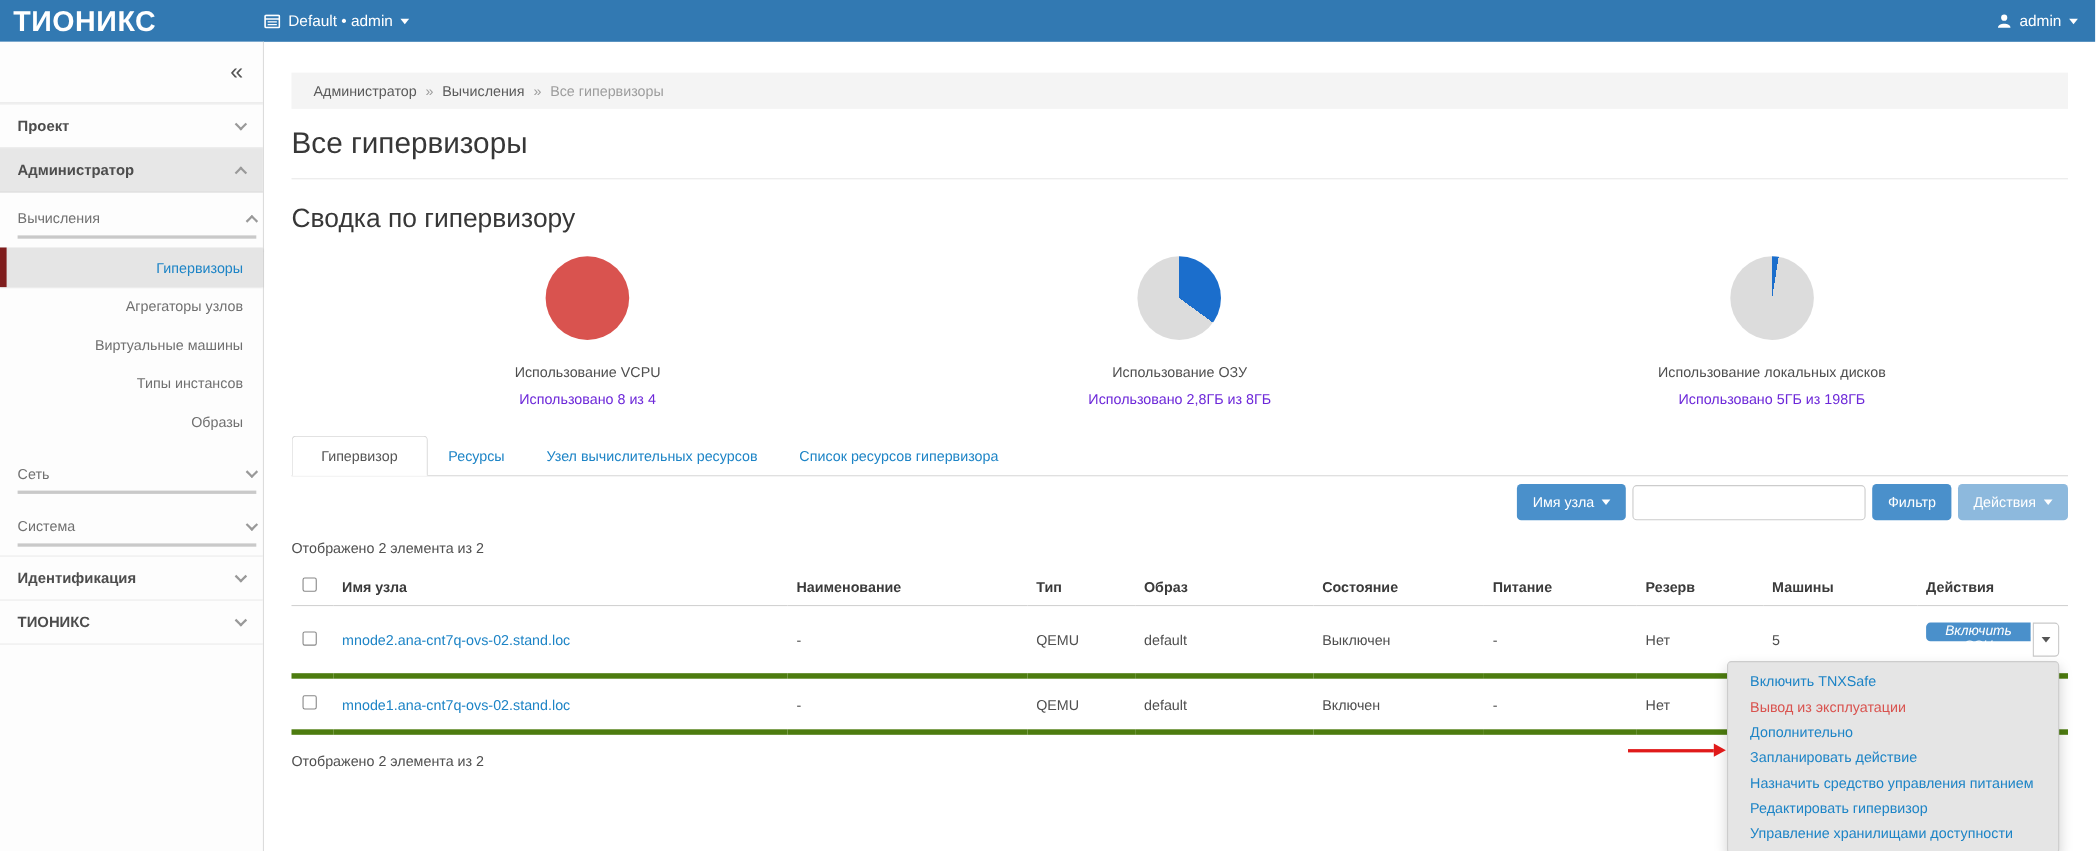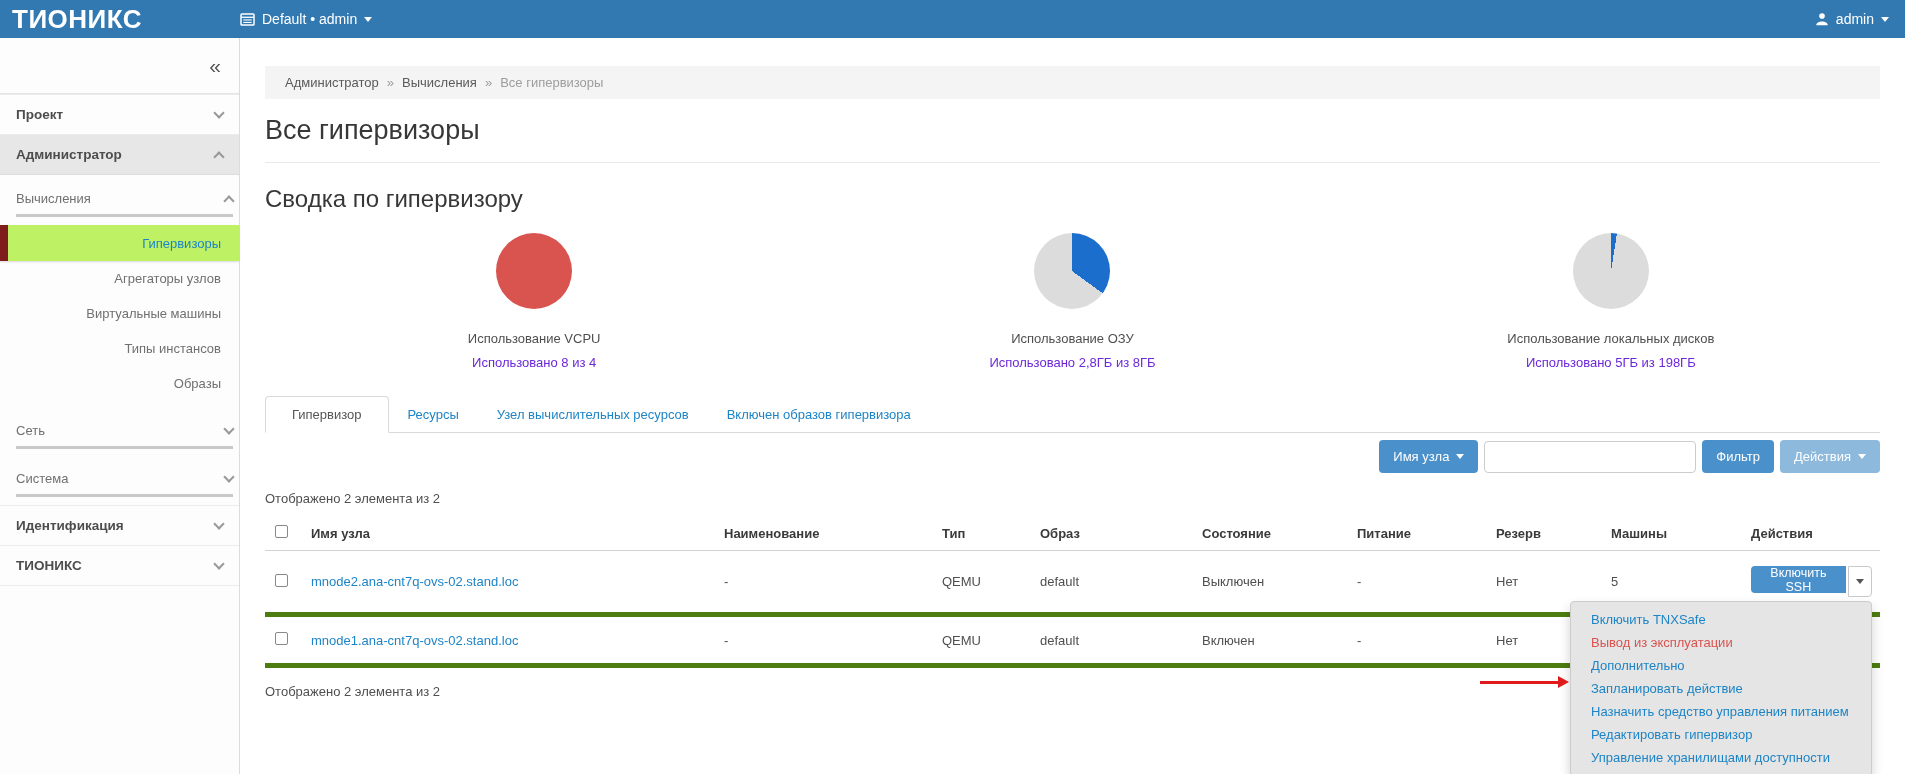--- a/index.html
+++ b/index.html
@@ -19,21 +19,21 @@
   .sidebar { width:240px; flex:none; background:#fdfdfd; border-right:1px solid #dcdcdc; }
   .side-head { height:56px; border-bottom:1px solid #e5e5e5; display:flex; justify-content:flex-end; align-items:center; padding-right:18px; }
   .collapse-btn { font-size:21px; color:#555; cursor:pointer; line-height:1; }
   .content { flex:1; padding:0 25px; position:relative; }
   
   .s-top { padding:12px 16px; color:#4d4d4d; font-weight:700; font-size:13.5px; border-top:1px solid #ececec;
            display:flex; align-items:center; justify-content:space-between; cursor:pointer; }
   .s-top.expanded { background:#e7e7e7; border-bottom:1px solid #ddd; }
   .s-top:last-child { border-bottom:1px solid #ececec; }
   .s-sub { padding:10px 18px; text-align:right; color:#707070; cursor:pointer; }
-  .s-sub.active { color:#1d84c6; border-left:8px solid #7f1d1d; padding-right:18px; background:#bef264;
+  .s-sub.active { color:#1d84c6; border-left:6px solid #7f1d1d; padding-right:18px; background:#e5e5e5;
                   box-shadow:0 1px 2px rgba(0,0,0,.15); padding-top:11px; }
   .s-section { margin:14px 6px 8px 16px; padding:8px 0; border-bottom:3px solid #c9c9c9; color:#707070;
                display:flex; align-items:center; justify-content:space-between; cursor:pointer; }
   .s-section.first { margin-top:8px; }
   .chev { width:8px; height:8px; border-right:2px solid #999; border-bottom:2px solid #999; display:inline-block; flex:none; }
   .chev.down { transform:rotate(45deg); margin-top:-4px; }
   .chev.up   { transform:rotate(-135deg); margin-top:4px; }
   
   .bc-bar { margin-top:28px; background:#f4f4f4; padding:9px 20px; display:flex; align-items:center; gap:8px; }
   .crumb { color:#5a5a5a; cursor:pointer; }
@@ -62,22 +62,22 @@
   .count-line { margin-top:18px; color:#4f4f4f; }
   table.grid { width:100%; border-collapse:collapse; margin-top:10px; table-layout:fixed; }
   .grid th { text-align:left; font-weight:700; color:#3a3a3a; padding:9px 8px; border-bottom:1px solid #d2d2d2; }
   .grid td { padding:15px 8px; border-bottom:5px solid #4d7c0f; color:#4f4f4f; vertical-align:middle; }
   .grid th:first-child, .grid td:first-child { padding-left:10px; }
   .grid a { color:#1d84c6; text-decoration:none; cursor:pointer; }
   .cb { width:13px; height:13px; border:1px solid #888; border-radius:2px; background:#fff; display:inline-block; cursor:pointer; }
   .count-bottom { padding:16px 0; color:#4f4f4f; }
   
   .btn-group { position:relative; display:flex; justify-content:flex-end; }
-  .btn-ssh { background:#4a90cb; color:#fff; border:none; border-radius:4px 0 0 4px; height:27px; padding:0 11px;
-             font-size:12.5px; font-family:inherit; cursor:pointer; }
+  .btn-ssh { background:#4a90cb; color:#fff; border:none; border-radius:4px 0 0 4px; height:17px; padding:0 11px;
+             font-size:12.5px; font-family:inherit; cursor:pointer;font-style:italic; }
   .btn-caret { width:26px; height:31px; background:#fff; border:1px solid #c9c9c9; border-radius:0 4px 4px 0;
                margin-left:2px; display:flex; align-items:center; justify-content:center; color:#555; cursor:pointer; }
   .dropdown { position:absolute; top:calc(100% + 4px); right:0; background:#e5e5e5; border:1px solid #ccc; border-radius:4px;
               box-shadow:0 6px 12px rgba(0,0,0,.18); padding:6px 0; z-index:20; white-space:nowrap; min-width:302px; }
   .dd-item { padding:3px 20px; line-height:17px; color:#1d84c6; cursor:pointer; }
   .dd-item.danger { color:#d9534f; }
   .pointer-arrow { position:absolute; right:100%; top:74px; margin-right:2px; display:flex; align-items:center; }
   .arrow-shaft { width:78px; height:3px; background:#e01a1a; }
   .arrow-head { width:0; height:0; border-top:6px solid transparent; border-bottom:6px solid transparent; border-left:11px solid #e01a1a; }
 </style>
@@ -178,21 +178,21 @@
             <div class="pie" style="background: conic-gradient(rgb(27, 110, 204) 0deg, rgb(27, 110, 204) 9deg, rgb(220, 220, 220) 9deg, rgb(220, 220, 220) 360deg);"></div>
             <div class="pie-label">Использование локальных дисков</div>
             <div class="pie-caption">Использовано 5ГБ из 198ГБ</div>
           </div>
         </div>
 
       <div class="tabs-row" id="tabs">
           <div class="tab active">Гипервизор</div>
           <div class="tab">Ресурсы</div>
           <div class="tab">Узел вычислительных ресурсов</div>
-          <div class="tab">Включен образов гипервизора</div>
+          <div class="tab">Список ресурсов гипервизора</div>
         </div>
 
       <div class="filter-row">
         <button class="btn">
           <span>Имя узла</span>
           <span class="caret"></span>
         </button>
         <input class="search-input" value="" style="">
         <button class="btn">Фильтр</button>
         <button class="btn disabled">

